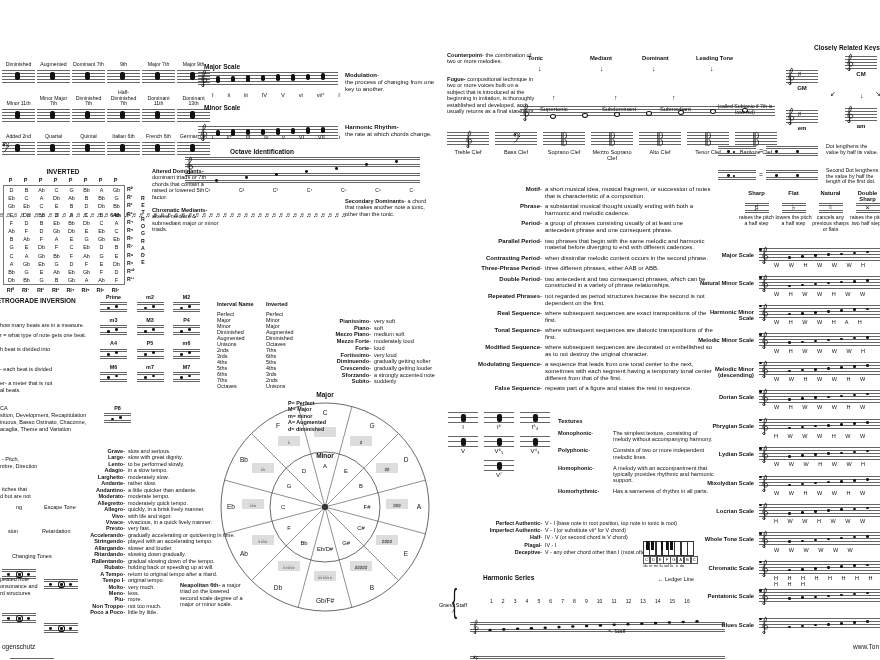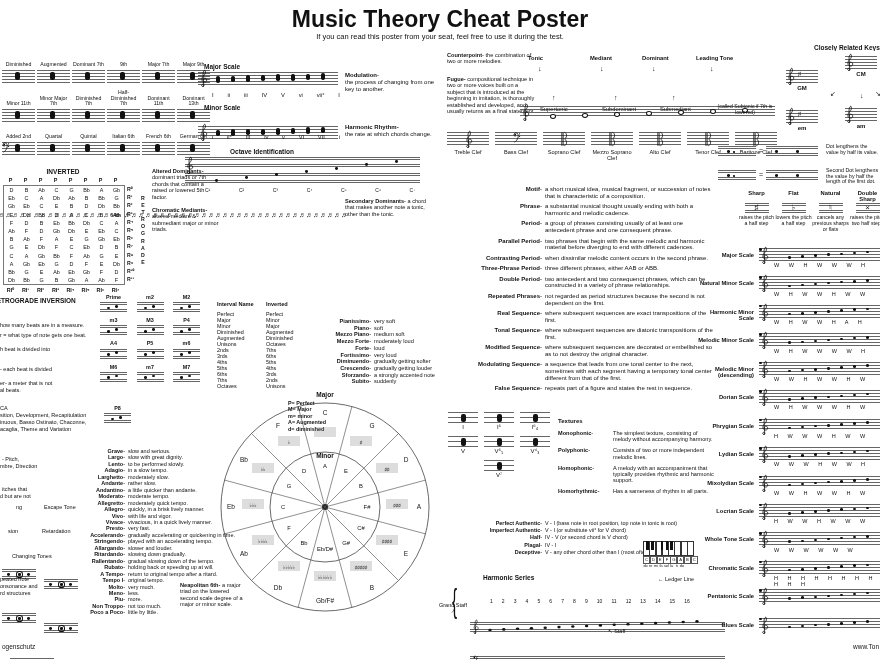--- a/index.html
+++ b/index.html
@@ -122,24 +122,20 @@
       <g id="mini-staff" stroke="#777" stroke-width="0.5">
         <line x1="0" y1="0" x2="22" y2="0"></line>
           <line x1="0" y1="2" x2="22" y2="2"></line>
         <line x1="0" y1="4" x2="22" y2="4"></line>
           <line x1="0" y1="6" x2="22" y2="6"></line>
         <line x1="0" y1="8" x2="22" y2="8"></line>
       </g>
     </defs>
   </svg>
 
-  <div class="a ctr" style="left:0;top:7px;width:880px">
-    <div class="b" style="font-size:23px;line-height:24px">Music Theory Cheat Poster</div>
-    <div style="font-size:7.5px;margin-top:2px">If you can read this poster from your seat, feel free to use it during the test.</div>
-  </div>
 
   <div class="a" style="left:2px;top:56px">
     <div class="crow">
         <div class="ci">
           <div class="lb">Diminished</div>
           <div class="staff h13 chs"></div>
         </div>
         <div class="ci">
           <div class="lb">Augmented</div>
           <div class="staff h13 chs"></div>

